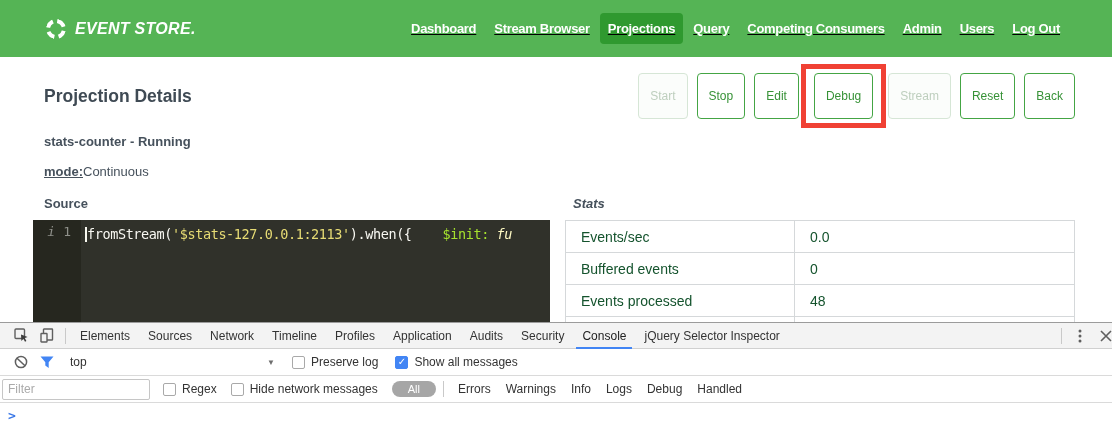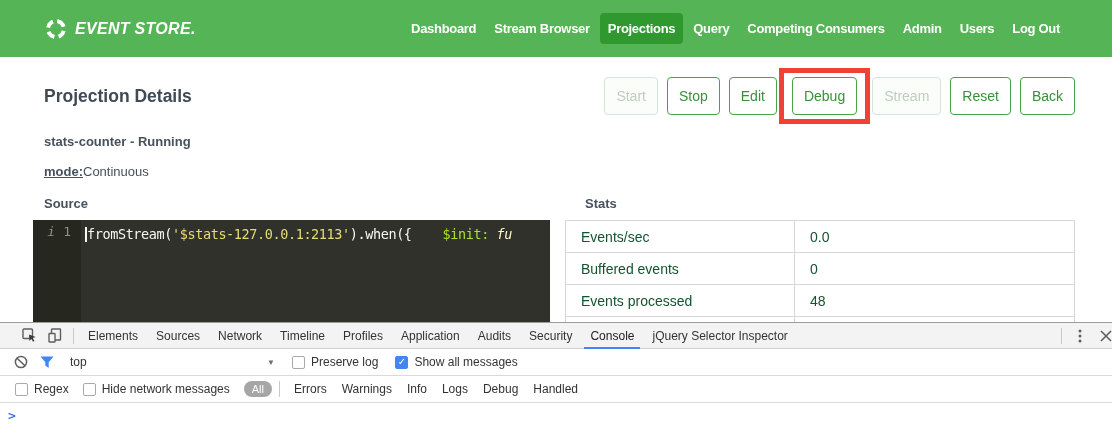--- a/index.html
+++ b/index.html
@@ -14,49 +14,49 @@
     height:57px; background:#55b455; display:flex; align-items:center;
     padding:0 44px 0 46px;
     gap:9px;
   }
   .brand { display:flex; align-items:center; gap:9px; color:#fff; }
   .brand-icon {
     width:20px; height:20px; border:4px dashed #fff; border-radius:50%;
     transform: rotate(15deg);
   }
   .brand-text { font-style:italic; font-weight:bold; font-size:16px; letter-spacing:0.3px; }
-  .nav { margin-left:auto; display:flex; align-items:flex-end; gap:2px; }
+  .nav { margin-left:auto; display:flex; align-items:flex-end; gap:2px;text-decoration:underline; }
   .nav-item {
     color:#fff; font-weight:bold; font-size:13px; letter-spacing:-0.3px;
     padding:8px 8px; border-radius:4px; white-space:nowrap; cursor:pointer;
   }
   .nav-item.active { background:#2f992f; }
 
   
   .main { position:absolute; top:57px; left:0; width:1112px; height:265px; overflow:hidden; background:#fff; }
   .header-row { display:flex; align-items:center; margin:15px 37px 0 44px; height:48px; }
   .page-title { font-size:17.5px; font-weight:bold; color:#3f4a54; }
   .btn-row { margin-left:auto; display:flex; align-items:center; gap:9px; }
   .btn {
-    height:38px; padding:4px 11px; background:#fff; border:1px solid #44a544;
-    color:#379237; border-radius:4px; font-size:14px; display:inline-flex;
+    height:46px; padding:4px 11px; background:#fff; border:1px solid #44a544;
+    color:#379237; border-radius:4px; font-size:12px; display:inline-flex;
     align-items:center; cursor:pointer; font-family:"Liberation Sans",sans-serif;
   }
   .btn.disabled { border-color:#d6e6d6; color:#becfbe; background:#fbfdfb; cursor:default; }
   .debug-wrap { display:inline-flex; border:5px solid #f04134; padding:4px 8px; margin:0 -7px; }
 
   .proj-status { margin:14px 0 0 44px; font-size:13px; font-weight:bold; color:#46515c; }
   .mode-line { margin:15px 0 0 44px; font-size:13px; color:#46515c; }
   .mode-line b { font-weight:bold;text-decoration:underline; }
 
   .cols { display:flex; margin:17px 37px 0 33px; gap:15px; }
   .col-source { width:517px; }
   .col-stats { flex:1; }
   .section-label { font-size:13px; font-weight:bold; color:#46515c; margin:0 0 9px 11px; }
-  .col-stats .section-label { margin-left:20px; }
+  .col-stats .section-label { margin-left:8px;font-style:italic; }
 
   
   .editor { display:flex; height:130px; background:#30312a; font-family:"DejaVu Sans Mono", monospace; font-size:13.5px; }
   .gutter {
     width:48px; background:#26271f; color:#8f908a; display:flex; flex-direction:column;
     padding-top:4px; font-size:13px;
   }
   .gutter-line { display:flex; justify-content:flex-end; gap:8px; padding-right:10px; }
   .gutter-i { font-style:italic; color:#8f908a; }
   .code-area { flex:1; padding:4px 0 0 4px; overflow:hidden; }
@@ -74,21 +74,21 @@
   }
   .stats-table td.k { width:45%; }
 
   
   .devtools {
     position:absolute; bottom:0; left:0; width:1112px; height:118px;
     background:#fff; border-top:1px solid #9b9b9b; font-size:12px; color:#333;
   }
   .dt-tabbar {
     height:26px; background:#f3f3f3; border-bottom:1px solid #d0d0d0;
-    display:flex; align-items:center; padding-left:16px;
+    display:flex; align-items:center; padding-left:8px;
   }
   .dt-iconbtn { width:26px; height:24px; display:flex; align-items:center; justify-content:center; cursor:pointer; }
   .dt-vdiv { width:1px; height:16px; background:#c9c9c9; margin:0 5px; }
   .dt-tab {
     height:26px; padding:0 6px; margin:0 3px; display:flex; align-items:center;
     cursor:pointer; white-space:nowrap; color:#333;
   }
   .dt-tab.active { box-shadow: inset 0 -2px 0 #4285f4; color:#222; }
   .dt-tabbar-right { margin-left:auto; display:flex; align-items:center; }
   .dt-close { margin-right:-7px; }
@@ -110,21 +110,21 @@
   .dt-filterbar {
     height:27px; border-bottom:1px solid #dadada; display:flex; align-items:center;
     background:#fff; padding-left:2px;
   }
   .filter-input {
     width:148px; height:21px; border:1px solid #c6c6c6; border-radius:2px;
     font-size:12px; padding:0 5px; font-family:"Liberation Sans",sans-serif; color:#333;
   }
   .filter-input::placeholder { color:#aaa; }
   .level-pill {
-    background:#a6a6a6; color:#fff; border-radius:9px; padding:2px 8px;
+    background:#a6a6a6; color:#fff; border-radius:9px; padding:2px 16px;
     margin-left:14px; font-size:11px; cursor:pointer;
   }
   .levels { display:flex; align-items:center; gap:15px; margin-left:9px; }
   .level-item { color:#333; cursor:pointer; }
 
   .dt-console { height:36px; position:relative; background:#fff; }
   .prompt {
     position:absolute; left:8px; top:5px; color:#3b78e7; font-weight:bold;
     font-size:13px; font-family:"DejaVu Sans Mono", monospace;
   }
@@ -279,20 +279,21 @@
       <span class="chk"></span>
       <span>Preserve log</span>
     </div>
     <div class="chk-group">
       <span class="chk checked">✓</span>
       <span>Show all messages</span>
     </div>
   </div>
 
   <div class="dt-filterbar">
+    <input class="filter-input" placeholder="Filter" style="">
     <div class="chk-group" style="margin-left:13px;">
       <span class="chk"></span>
       <span>Regex</span>
     </div>
     <div class="chk-group" style="margin-left:14px;">
       <span class="chk"></span>
       <span>Hide network messages</span>
     </div>
     <div class="level-pill">All</div>
     <div class="dt-vdiv" style="margin-left:7px;"></div>

